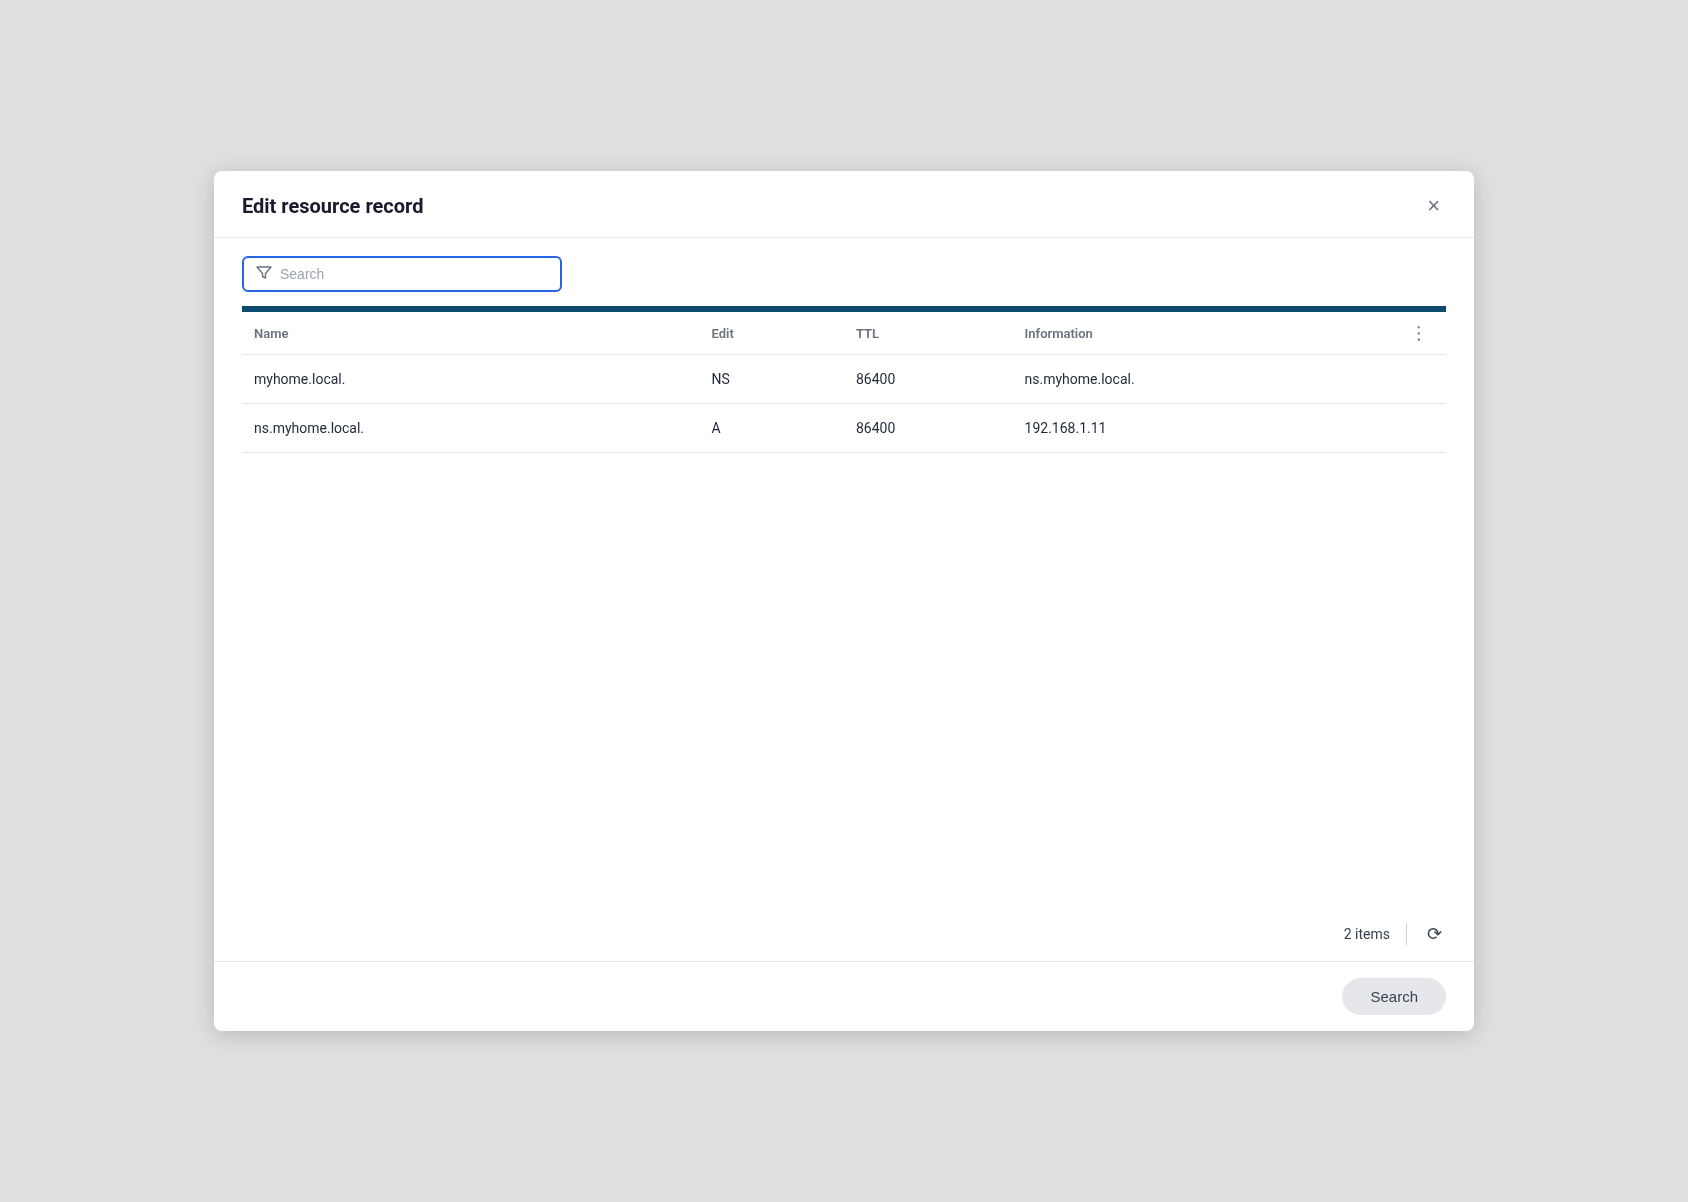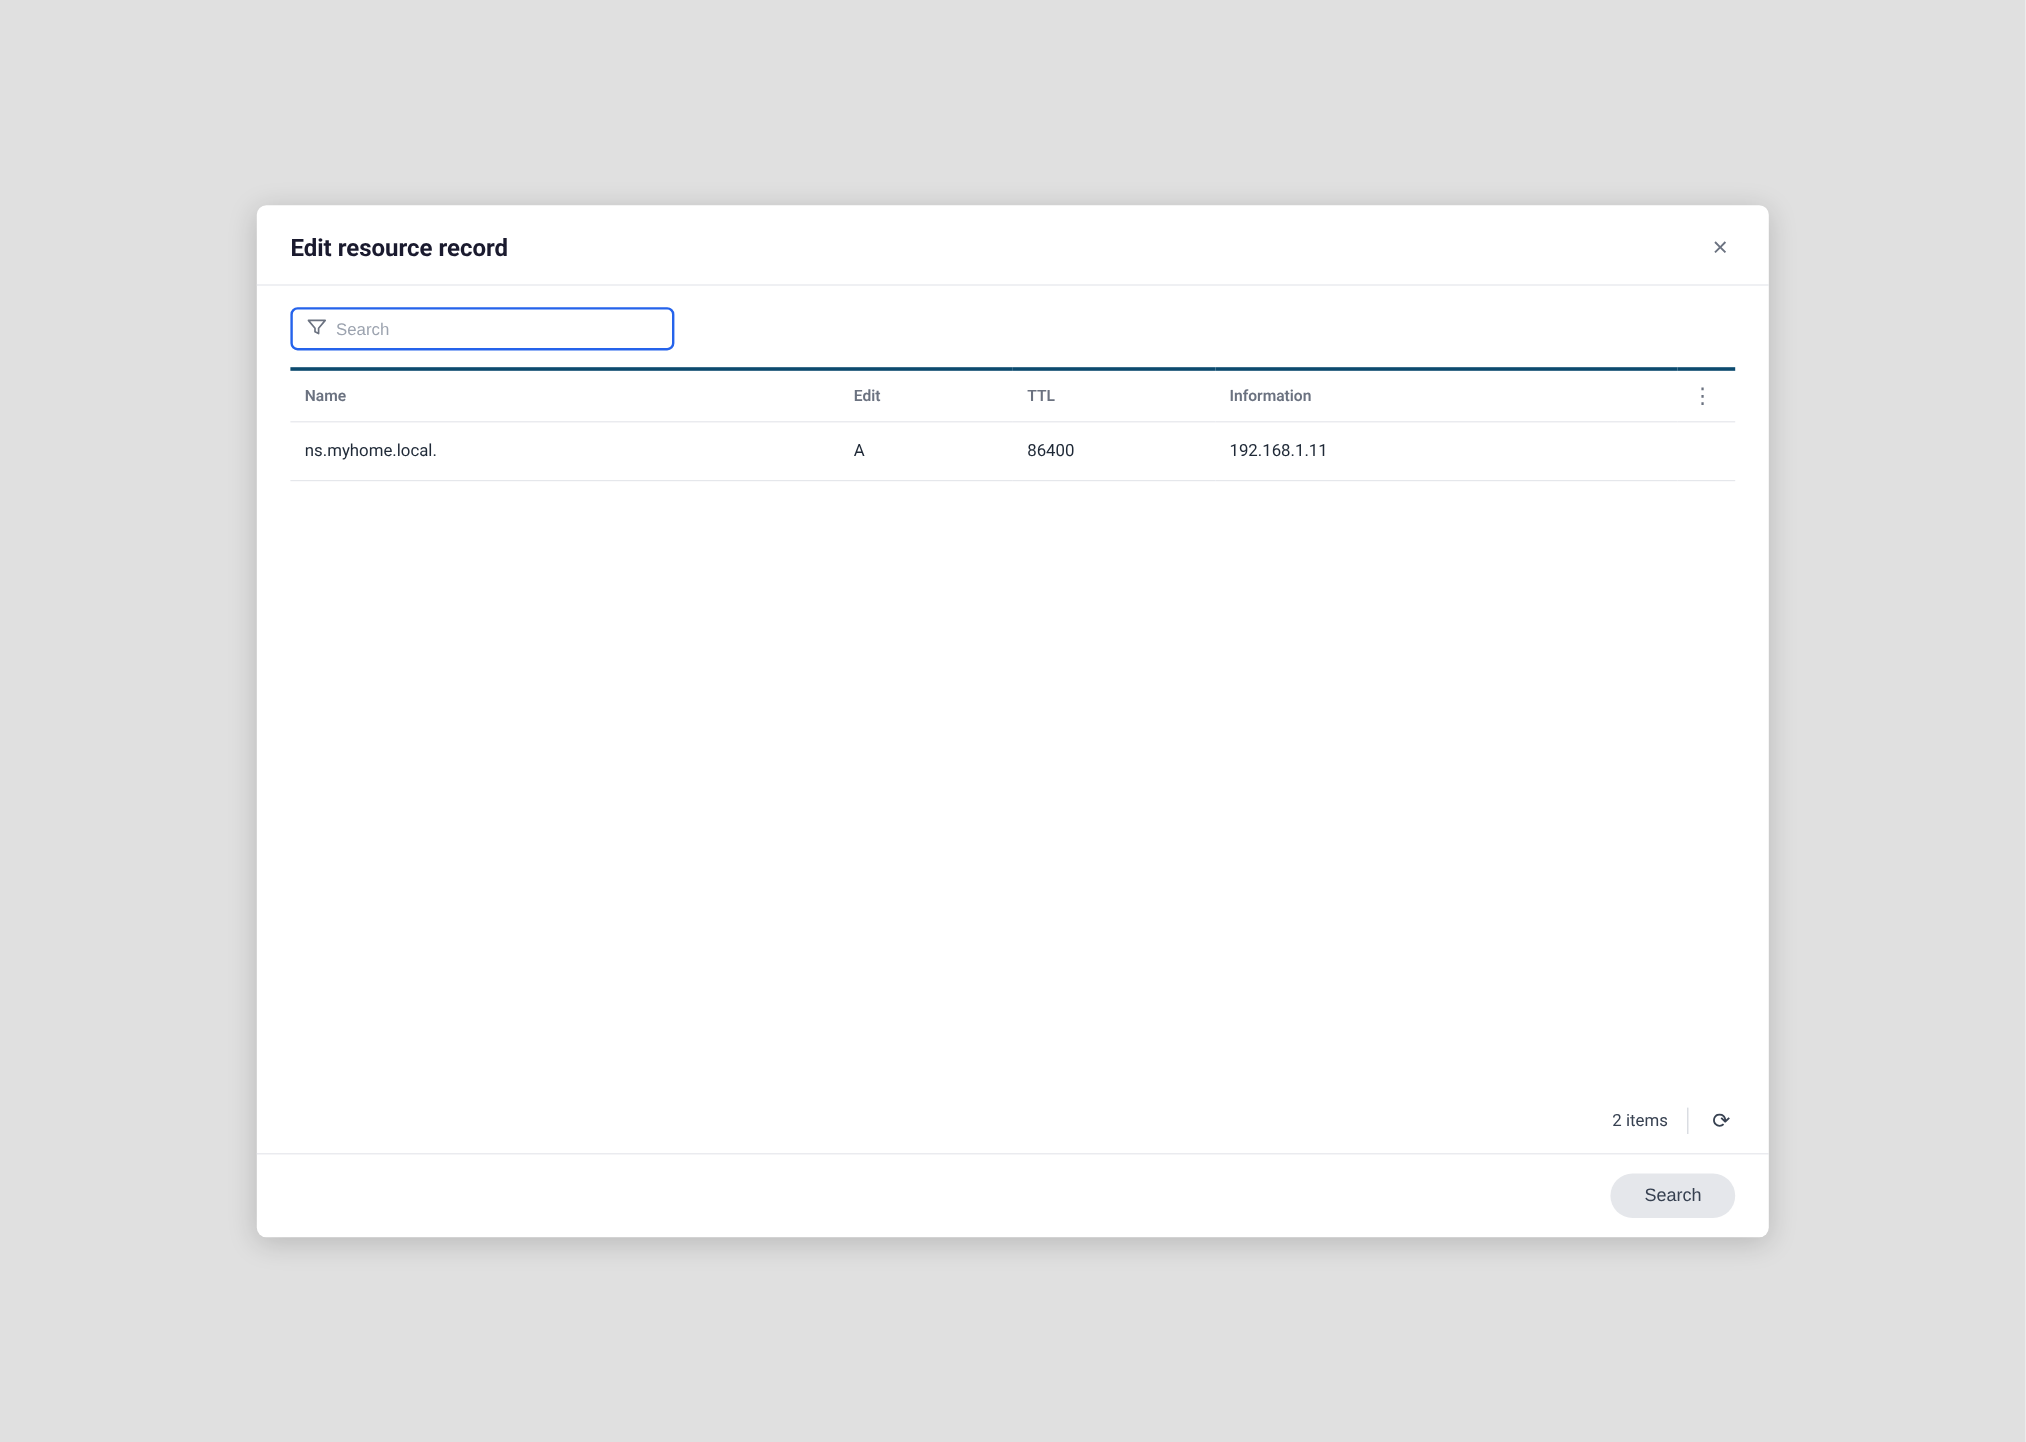--- a/index.html
+++ b/index.html
@@ -122,21 +122,21 @@
       flex: 1;
       padding: 0 28px;
     }
 
     table {
       width: 100%;
       border-collapse: collapse;
     }
 
     thead tr {
-      border-top: 3px solid #0c4a6e;
+      border-top: 6px solid #0c4a6e;
       border-bottom: 1px solid #e5e7eb;
     }
 
     th {
       text-align: left;
       padding: 10px 12px;
       font-size: 13px;
       font-weight: 600;
       color: #6b7280;
       background: #fff;
@@ -241,20 +241,27 @@
           <th class="col-name">Name</th>
           <th class="col-type">Edit</th>
           <th class="col-ttl">TTL</th>
           <th class="col-info">Information</th>
           <th class="col-menu">
               <button class="menu-dots" style="background: none; border: none; cursor: pointer;">⋮</button>
             </th>
         </tr>
       </thead>
       <tbody id="table-body">
+      <tr>
+            <td>myhome.local.</td>
+            <td>NS</td>
+            <td>86400</td>
+            <td>ns.myhome.local.</td>
+            <td></td>
+          </tr>
           <tr>
             <td>ns.myhome.local.</td>
             <td>A</td>
             <td>86400</td>
             <td>192.168.1.11</td>
             <td></td>
           </tr>
         </tbody>
     </table>
   </div>

